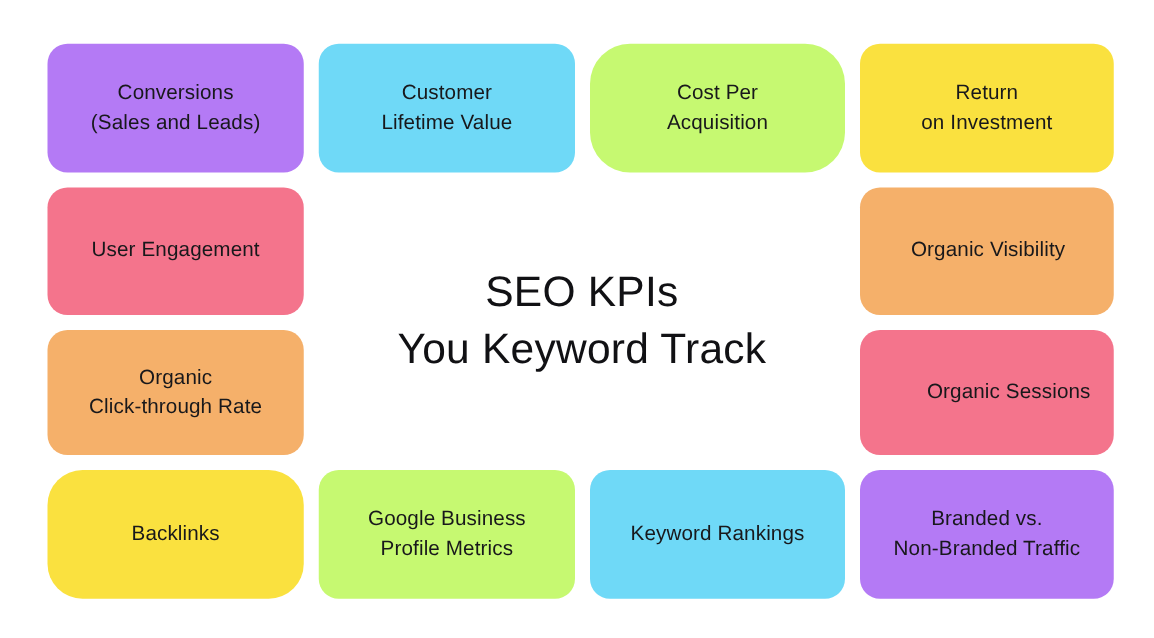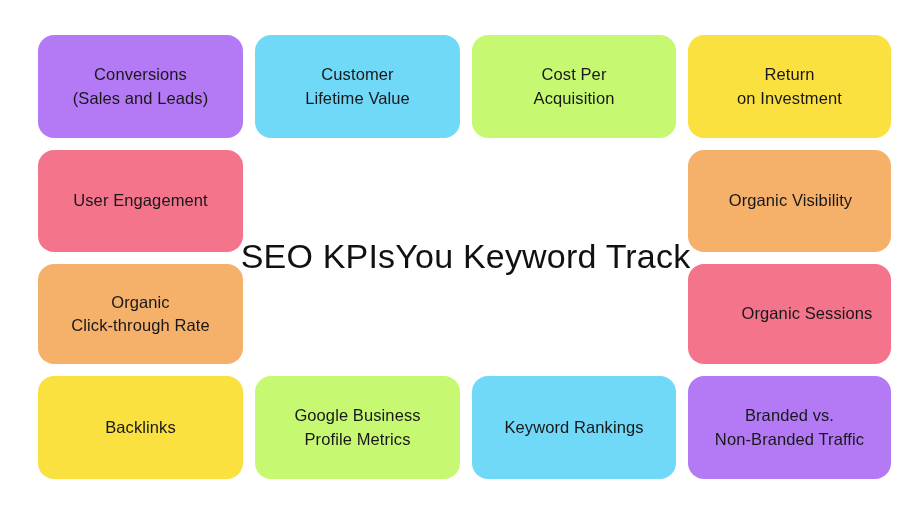--- a/index.html
+++ b/index.html
@@ -51,36 +51,36 @@
   }
 
   .card-label {
     display: block;
     white-space: pre-line;
   }
 
   
   .pos-r1c1 { grid-column: 1; grid-row: 1; }
   .pos-r1c2 { grid-column: 2; grid-row: 1; }
-  .pos-r1c3 { grid-column: 3; grid-row: 1; }
+  .pos-r1c3 { grid-column: 3; grid-row: 1; border-radius: 32px; }
   .pos-r1c4 { grid-column: 4; grid-row: 1; }
   .pos-r2c1 { grid-column: 1; grid-row: 2; }
   .pos-r2c4 { grid-column: 4; grid-row: 2; padding-left: 12px; }
   .pos-r3c1 { grid-column: 1; grid-row: 3; }
   .pos-r3c4 { grid-column: 4; grid-row: 3; padding-left: 45px; }
-  .pos-r4c1 { grid-column: 1; grid-row: 4; }
+  .pos-r4c1 { grid-column: 1; grid-row: 4; border-radius: 28px; }
   .pos-r4c2 { grid-column: 2; grid-row: 4; }
   .pos-r4c3 { grid-column: 3; grid-row: 4; }
   .pos-r4c4 { grid-column: 4; grid-row: 4; }
 
   .center-title {
     grid-column: 2 / span 2;
     grid-row: 2 / span 2;
     display: flex;
-    flex-direction: row;
+    flex-direction: column;
     align-items: center;
     justify-content: center;
     text-align: center;
     color: #111114;
     font-size: 34px;
     line-height: 1.33;
     font-weight: 400;
     letter-spacing: 0.2px;
   }
   .center-title .line {

